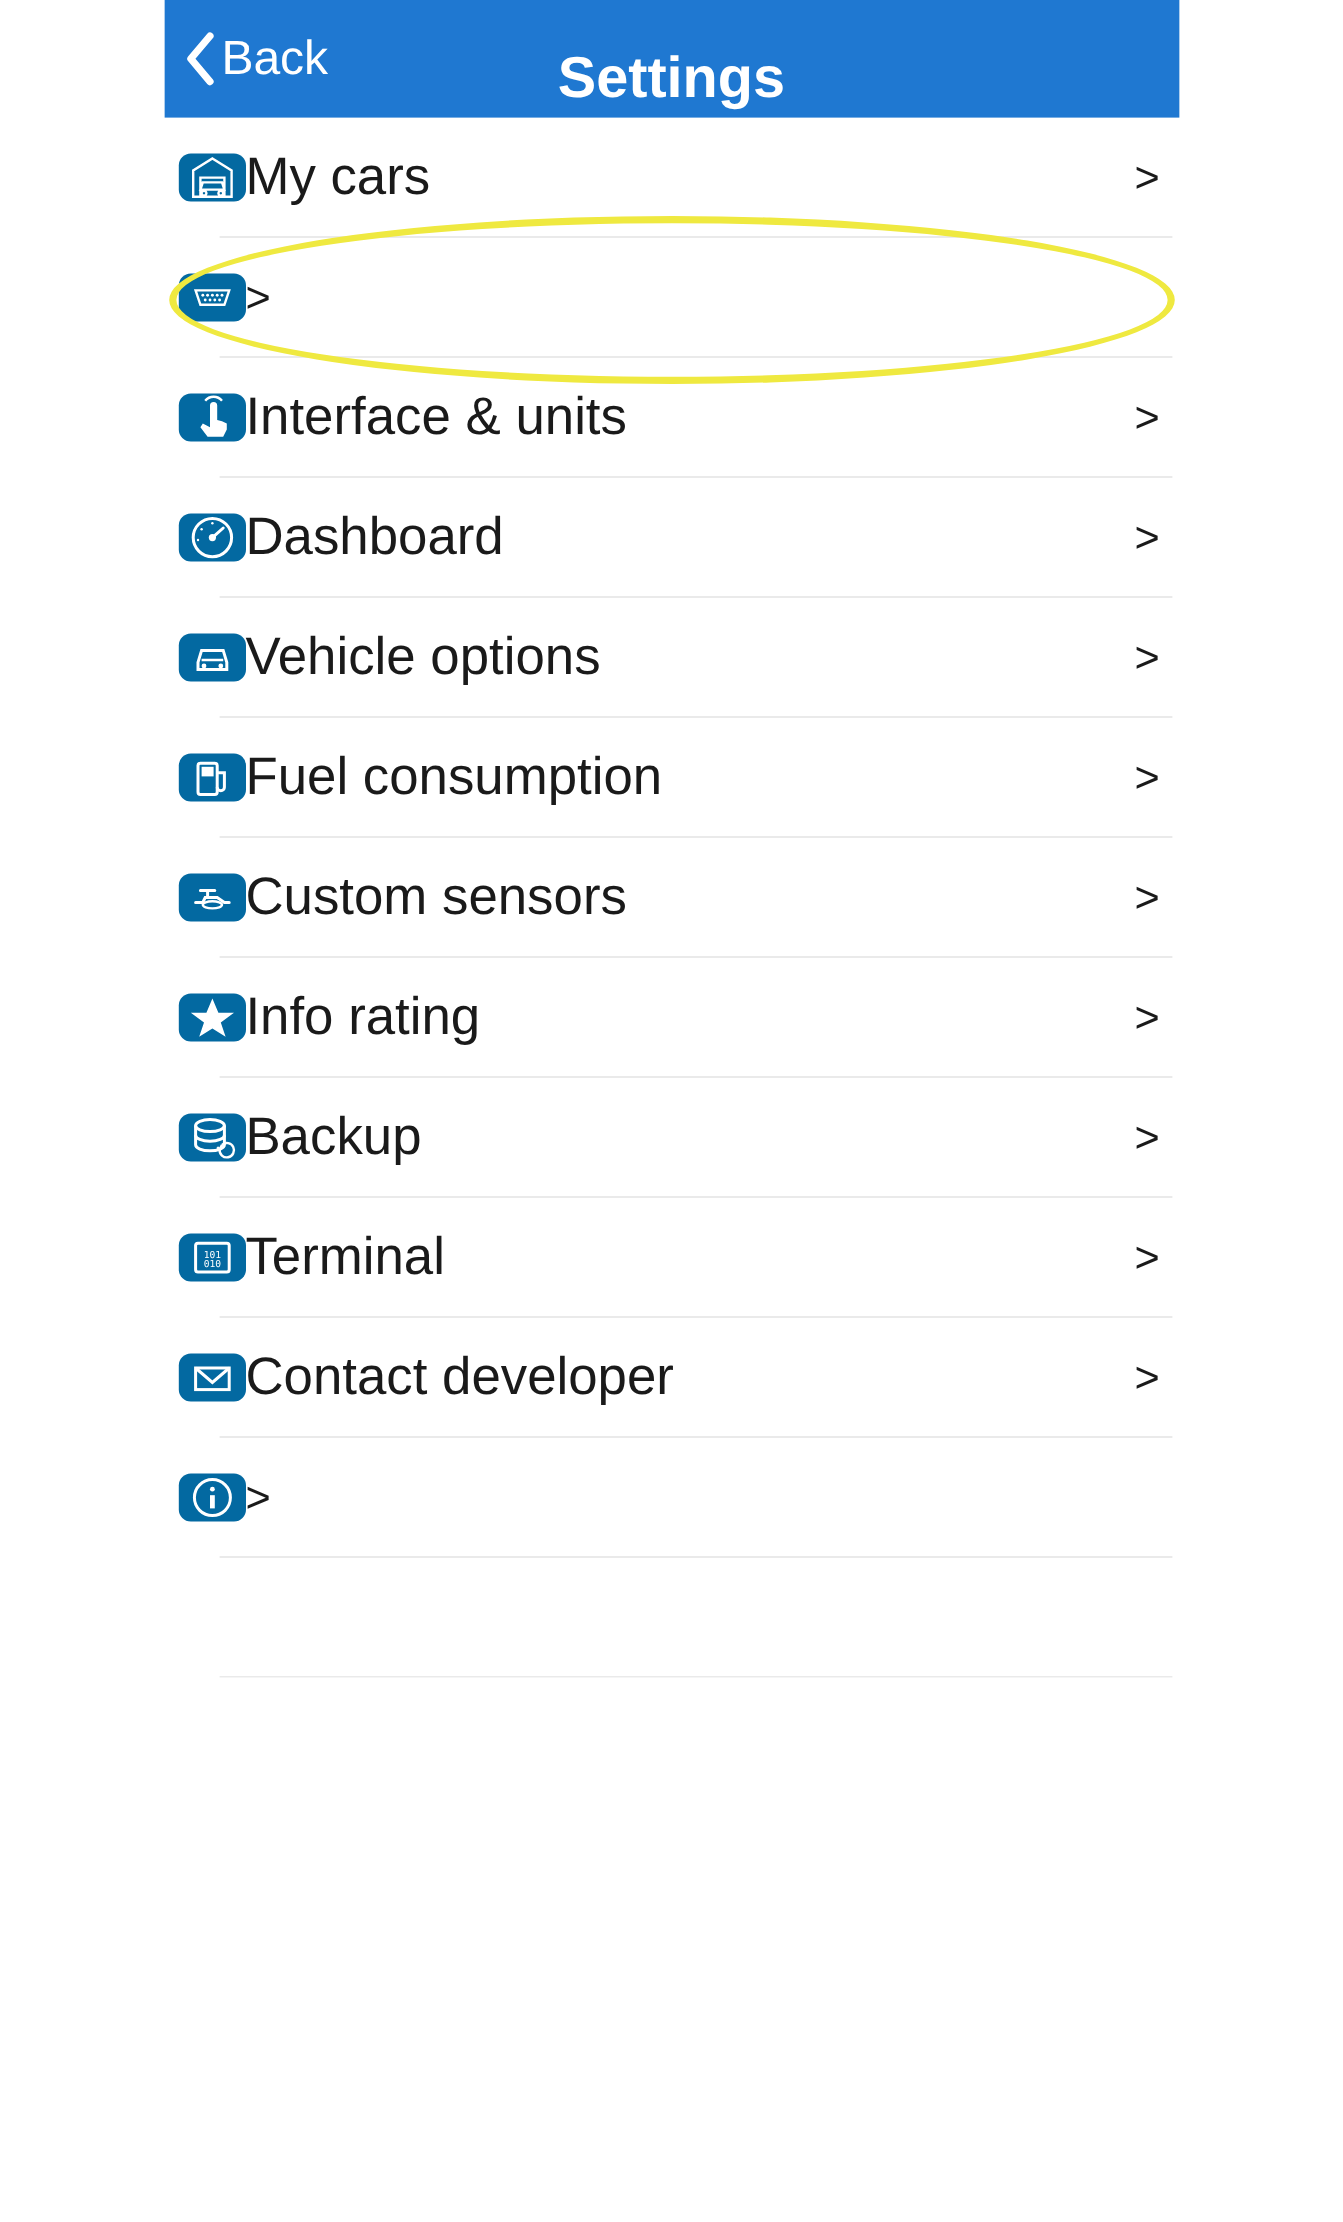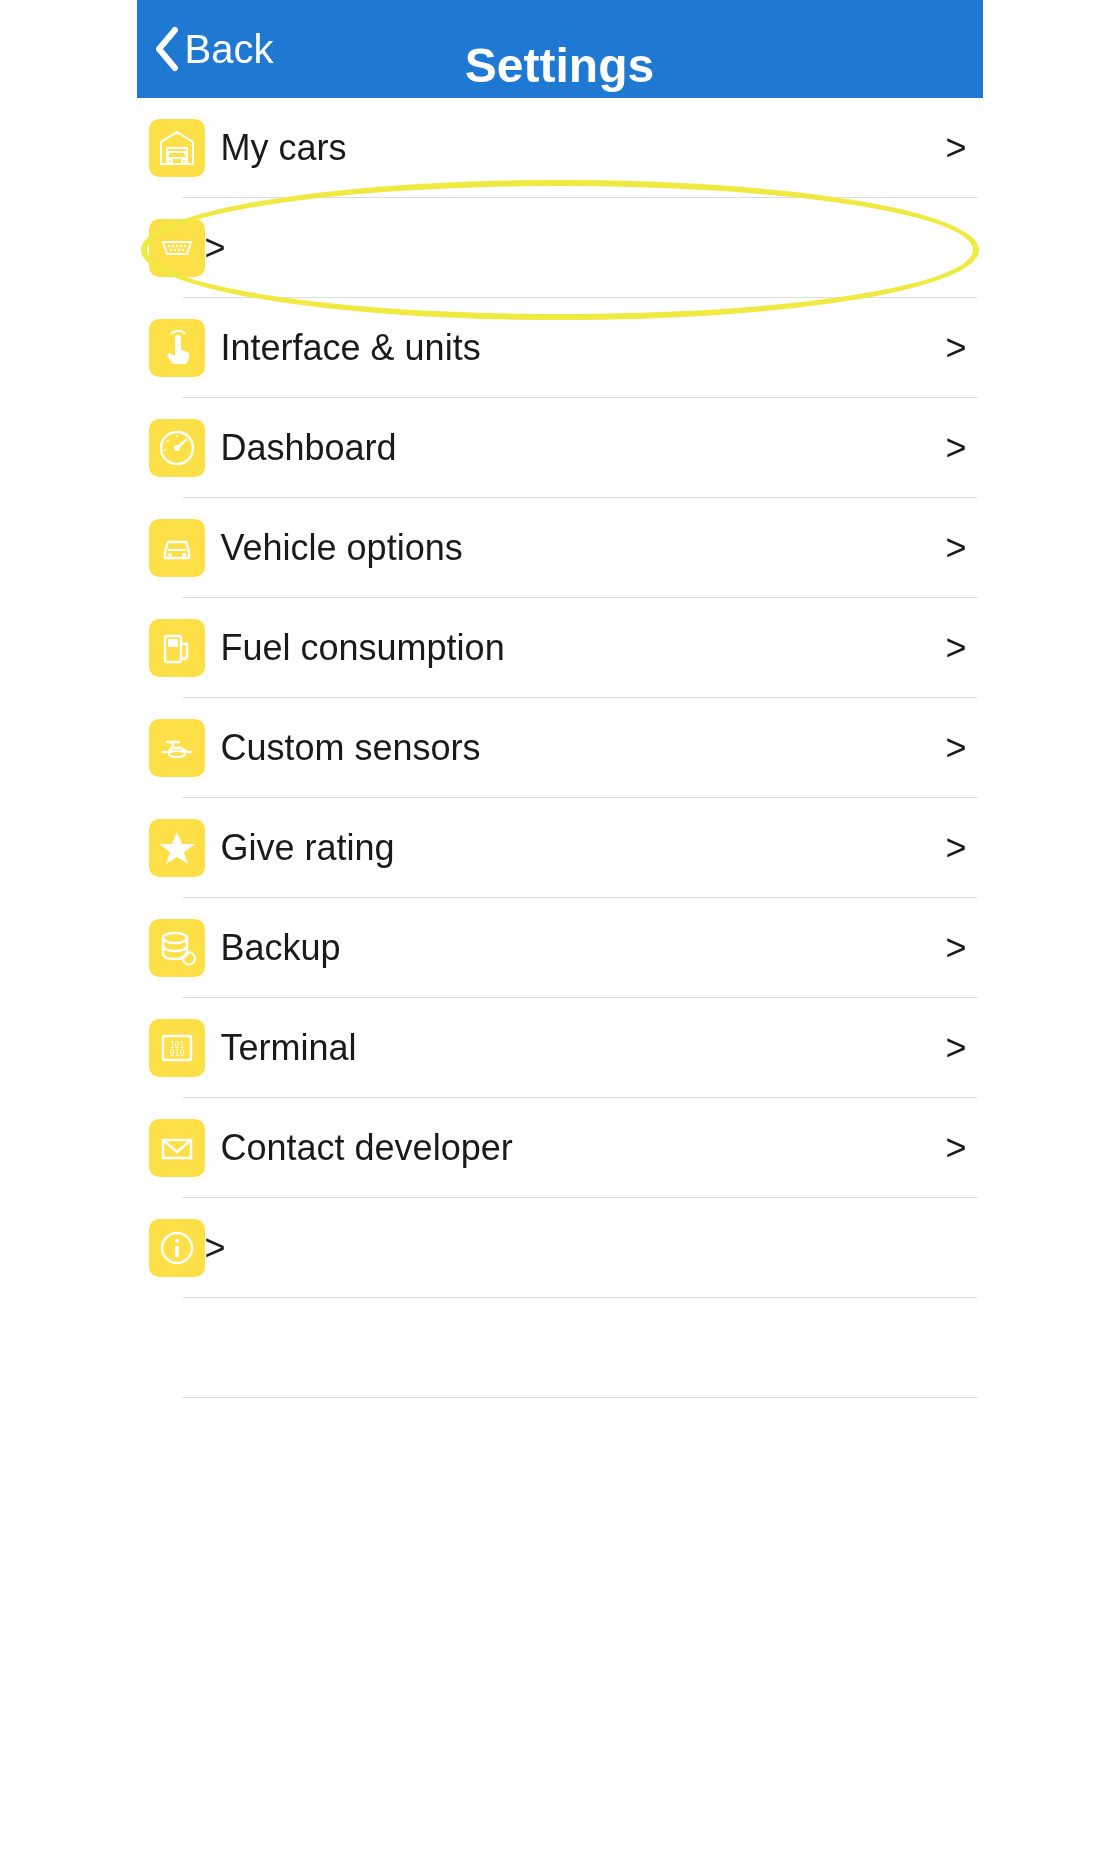--- a/index.html
+++ b/index.html
@@ -67,37 +67,37 @@
   .row-divider {
     position: absolute;
     bottom: 0;
     left: 46px;
     right: 6px;
     height: 1px;
     background: #dcdcdc;
   }
   .icon-box {
     width: 56px;
-    height: 58px;
+    height: 40px;
     border-radius: 10px;
-    background: #fde047;
+    background: #0369a1;
     display: flex;
     align-items: center;
     justify-content: center;
     flex-shrink: 0;
   }
   .icon-box svg {
     width: 40px;
     height: 40px;
     fill: #ffffff;
   }
   .row-label {
-    font-size: 36px;
+    font-size: 44px;
     color: #1a1a1a;
-    margin-left: 16px;
+    margin-left: 0;
     flex: 1;
   }
   .chevron-right {
     font-size: 36px;
     color: #1a1a1a;
     font-weight: 400;
     padding-right: 6px;
     flex-shrink: 0;
   }
   .highlight {
@@ -222,21 +222,21 @@
     <span class="chevron-right">&gt;</span>
     <div class="row-divider"></div>
   </div>
 
   <div class="row">
     <div class="icon-box">
       <svg viewBox="0 0 40 40">
           <path d="M20 4 L25 16 L38 16 L27 24 L31 36 L20 29 L9 36 L13 24 L2 16 L15 16 Z" fill="#fff"></path>
         </svg>
     </div>
-    <span class="row-label">Give rating</span>
+    <span class="row-label">Info rating</span>
     <span class="chevron-right">&gt;</span>
     <div class="row-divider"></div>
   </div>
 
   <div class="row">
     <div class="icon-box">
       <svg viewBox="0 0 40 40">
           <ellipse cx="18" cy="10" rx="12" ry="5" fill="none" stroke="#fff" stroke-width="2.5"></ellipse>
           <path d="M6 10 V26 a12 5 0 0 0 24 0 V10" fill="none" stroke="#fff" stroke-width="2.5"></path>
           <path d="M6 18 a12 5 0 0 0 24 0" fill="none" stroke="#fff" stroke-width="2.5"></path>

